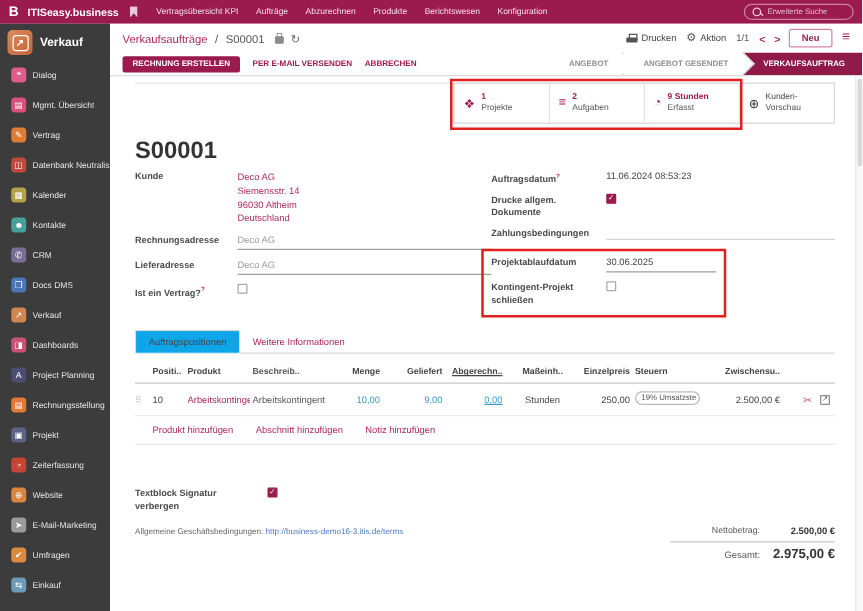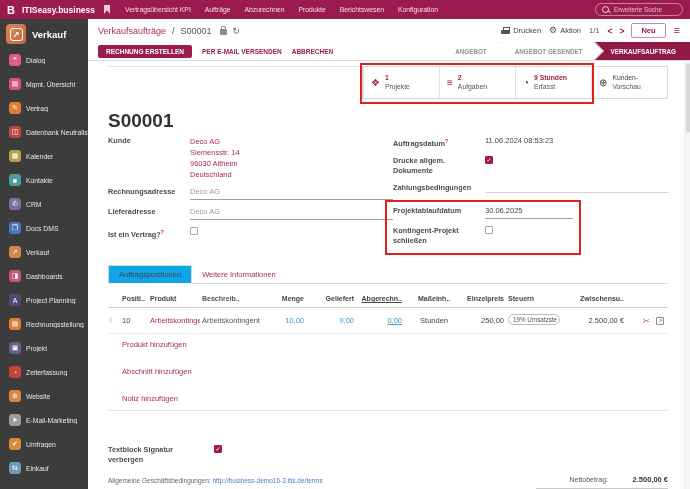--- a/index.html
+++ b/index.html
@@ -120,21 +120,21 @@
   .c-mass { width:46px; padding-left:16px;text-align:right; }
   .c-preis { width:56px; text-align:right; }
   .c-steuer { width:58px; padding-left:4px; }
   .c-zw { width:62px; text-align:right; }
   .c-icons { width:40px; display:flex; justify-content:flex-end; gap:6px; align-items:center; }
   .blue { color:#3E9BC8; }
   .prod-link { color:#AD2860; }
   .pill { display:inline-block; border:1px solid #bbb; border-radius:7px; padding:1px 4px; font-size:6.3px; color:#555; white-space:nowrap; max-width:52px; overflow:hidden; }
   .scissors { color:#C5537F; font-size:9px; }
   .extlink { width:8px; height:8px; border:1px solid #8a8a8a; border-radius:1px; color:#666; font-size:6px; display:flex; align-items:center; justify-content:center; line-height:1; }
-  .linkrow { display:flex; gap:18px; padding:6px 0 7px 14px; border-bottom:1px solid #e6e6e6;flex-direction:column; }
+  .linkrow { display:flex; gap:18px; padding:6px 0 7px 14px; border-bottom:1px solid #e6e6e6; }
   .linkrow span { font-size:7.5px; color:#AD2860; }
 
   .sigrow { display:flex; gap:18px; margin-top:34px; align-items:flex-start; }
   .siglabel { font-size:7.3px; font-weight:bold; color:#4b4b4b; width:88px; line-height:10px; }
 
   .bottomrow { display:flex; margin-top:8px; }
   .terms { flex:1; font-size:6.5px; color:#666; padding-top:4px; }
   .terms a { color:#4C7CBE; text-decoration:none; }
   .totals { width:132px; }
   .trowt { display:flex; align-items:center; padding:1.5px 0; }

